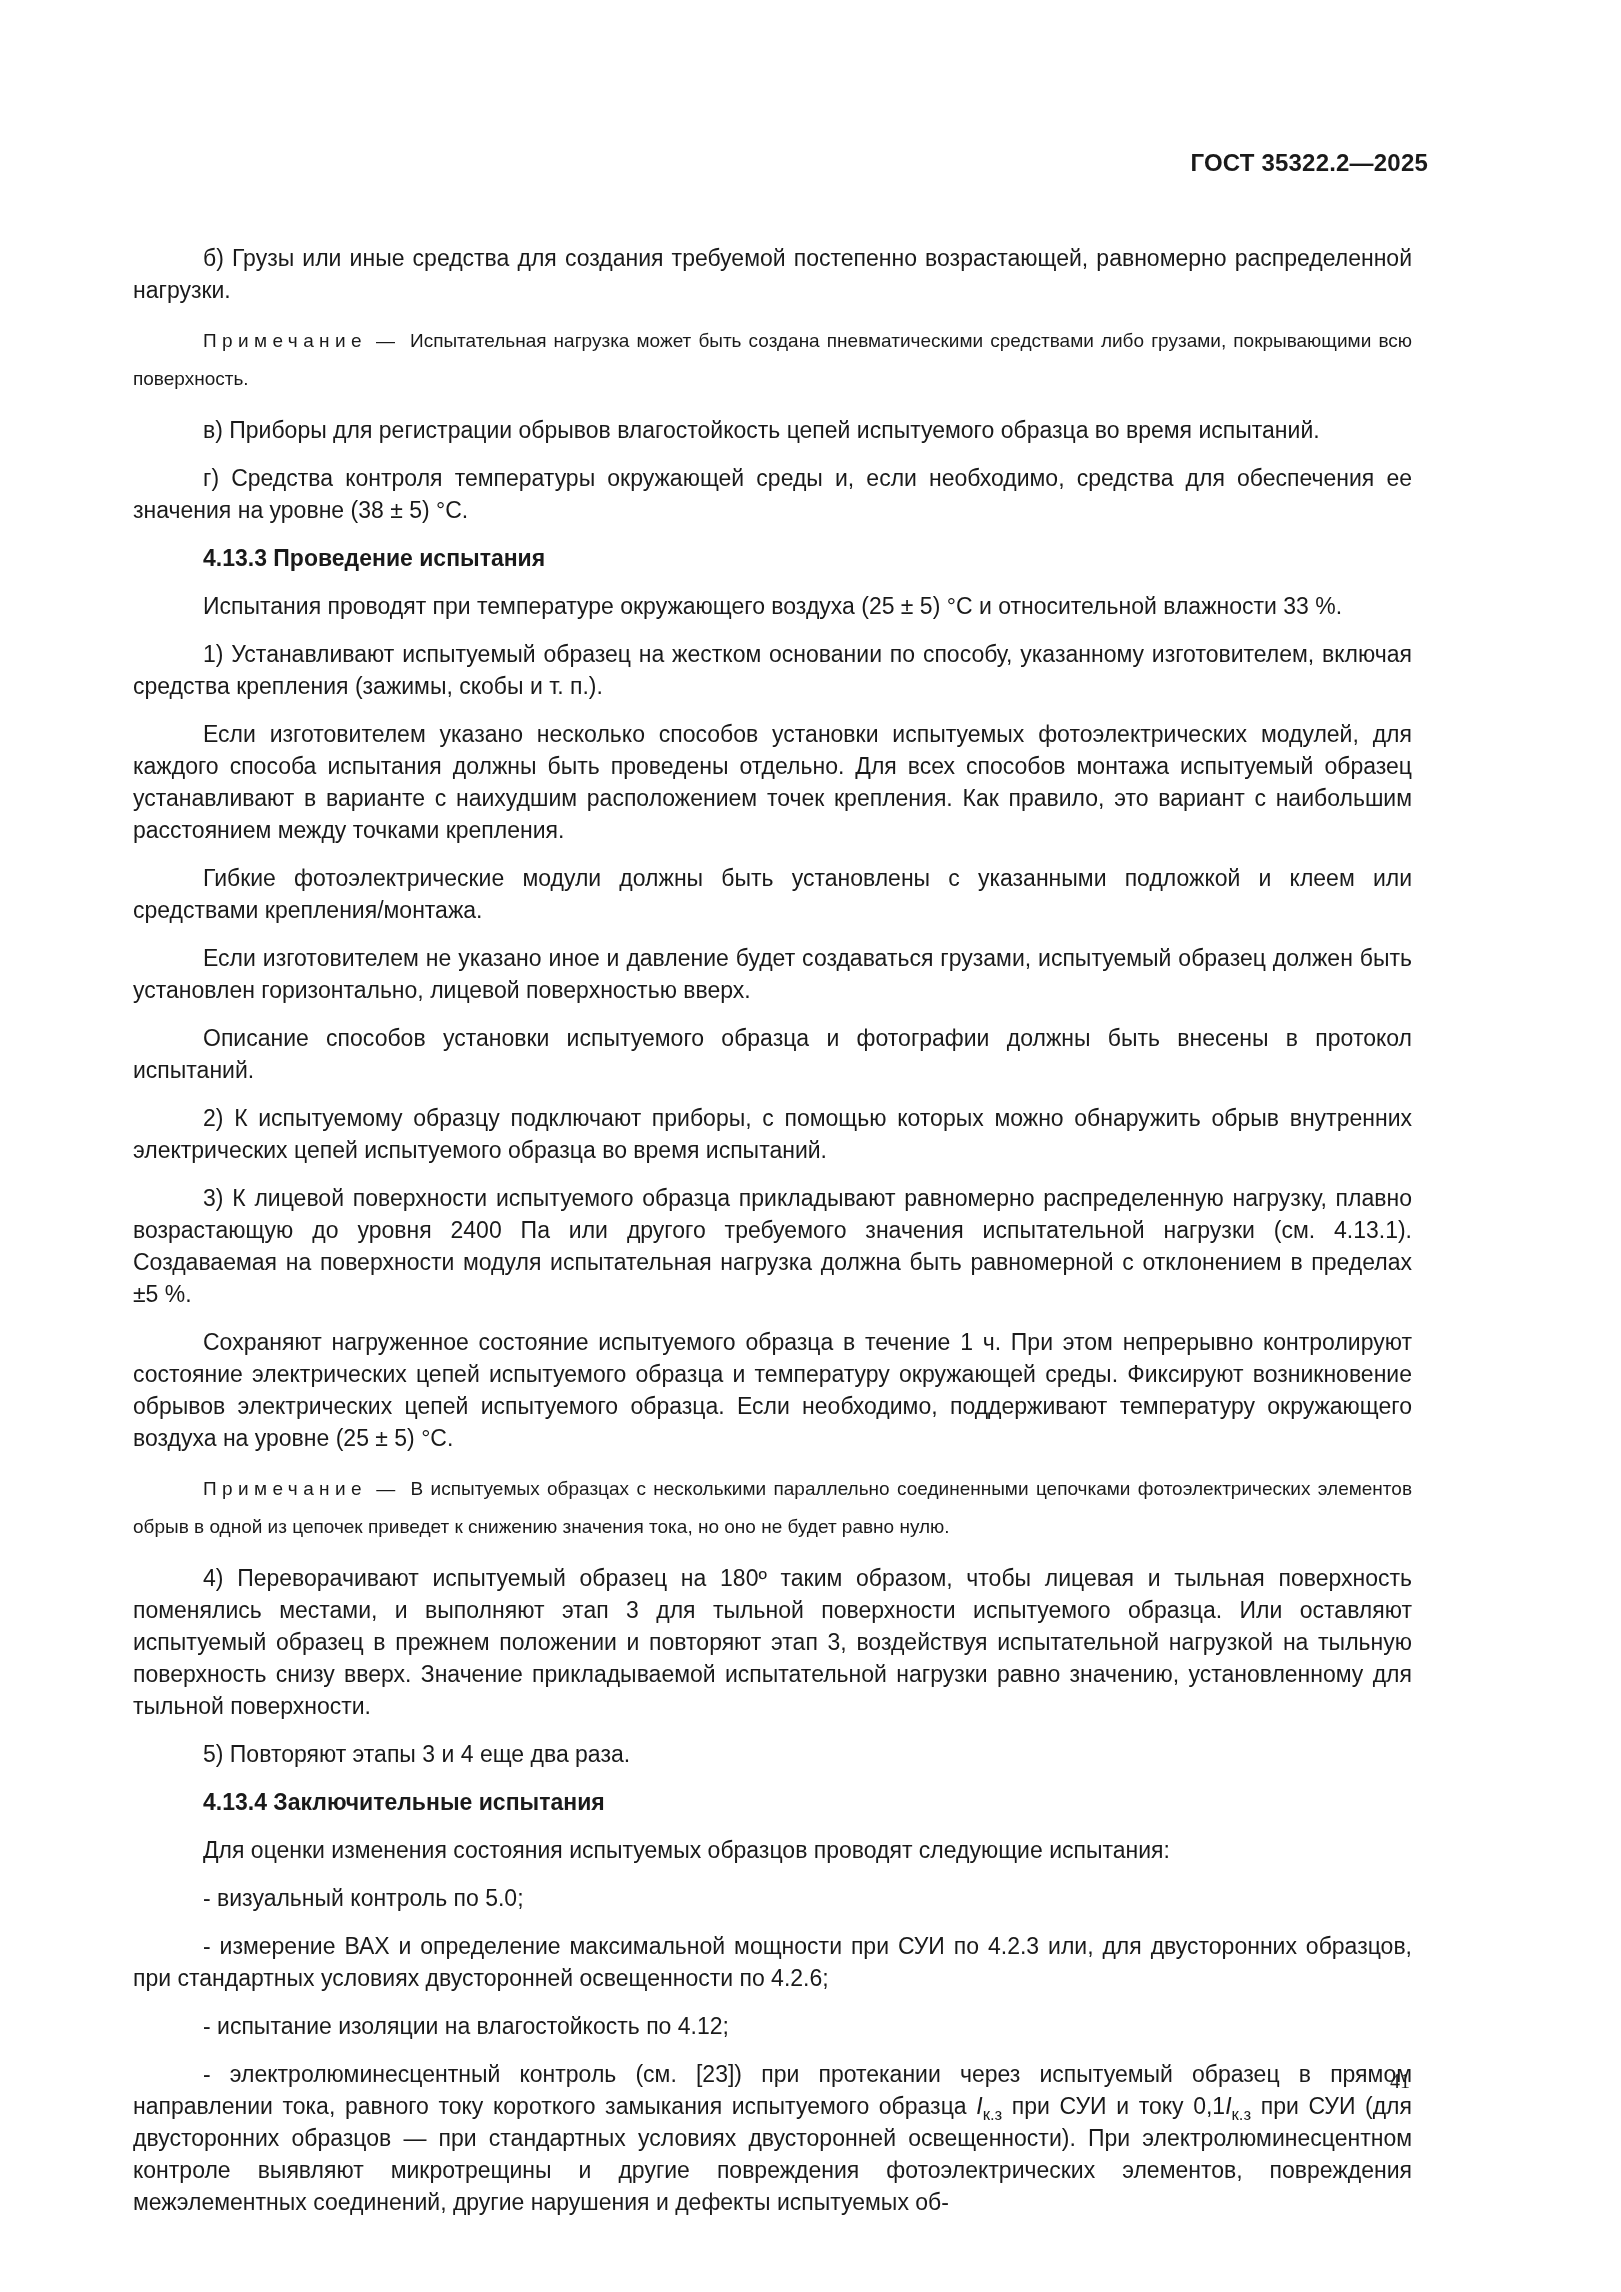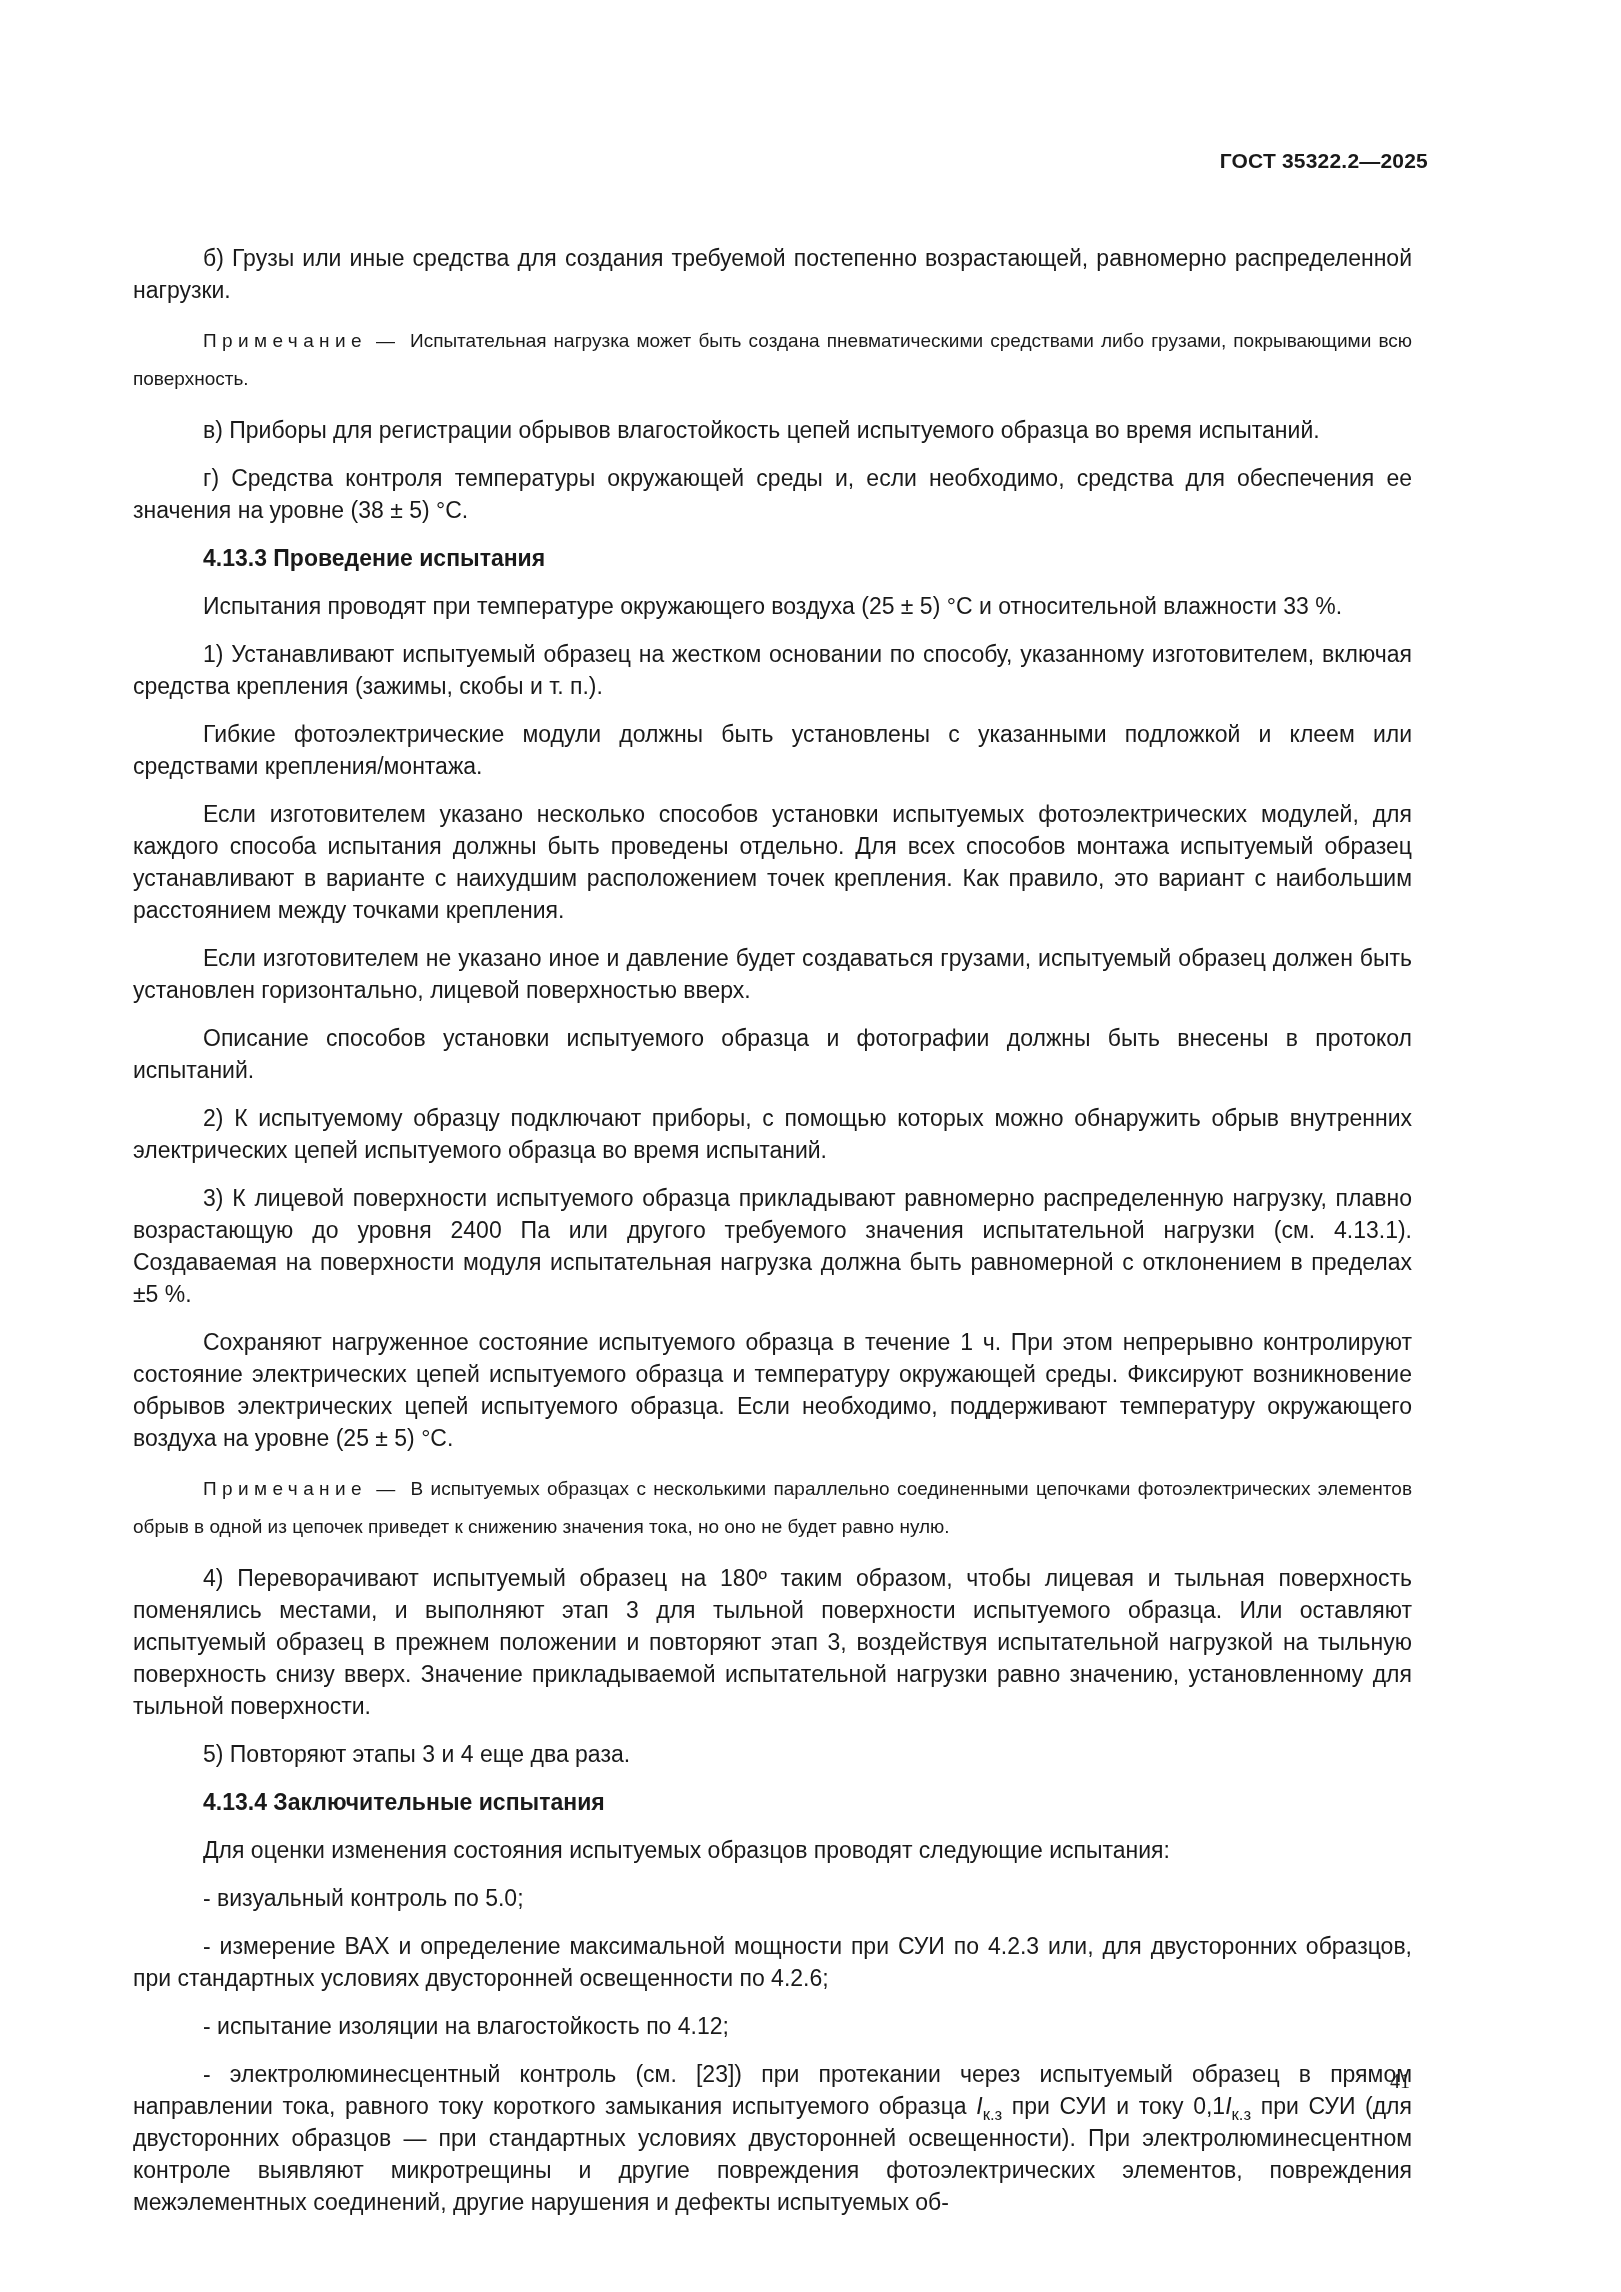--- a/index.html
+++ b/index.html
@@ -1,19 +1,19 @@
 <!DOCTYPE html>
 <html><head>
 <meta charset="utf-8">
 <style>
   html, body { margin: 0; padding: 0; background: #ffffff; }
   body { width: 1621px; height: 2293px; position: relative; overflow: hidden; color: #1a1a1a; }
   .page-header {
     position: absolute; top: 149px; right: 193px;
-    font-family: "Liberation Sans", sans-serif; font-weight: bold; font-size: 21px;
+    font-family: "Liberation Sans", sans-serif; font-weight: bold; font-size: 24px;
     letter-spacing: 0.2px;
   }
   .content {
     position: absolute; left: 117px; top: 226px; width: 1311px;
     font-family: "Liberation Sans", sans-serif; font-size: 23px; line-height: 32px;
     text-align: justify; hyphens: manual;
   }
   .content p { margin: 16px; text-indent: 70px; }
   .content p.heading { font-weight: bold; }
   .content p.note {
@@ -34,22 +34,22 @@
 <div class="page-header">ГОСТ 35322.2—2025</div>
 
 <div class="content">
   <p>б) Грузы или иные средства для создания требуемой постепенно возрастающей, равномерно рас­пределенной нагрузки.</p>
   <p class="note"><span class="note-label">Примечание</span><span class="note-dash"> — </span><span>Испытательная нагрузка может быть создана пневматическими средствами либо гру­зами, покрывающими всю поверхность.</span></p>
   <p>в) Приборы для регистрации обрывов влагостойкость цепей испытуемого образца во время ис­пытаний.</p>
   <p>г) Средства контроля температуры окружающей среды и, если необходимо, средства для обеспе­чения ее значения на уровне (38 ± 5) °С.</p>
   <p class="heading">4.13.3 Проведение испытания</p>
   <p>Испытания проводят при температуре окружающего воздуха (25 ± 5) °С и относительной влаж­ности 33 %.</p>
   <p>1) Устанавливают испытуемый образец на жестком основании по способу, указанному изготовите­лем, включая средства крепления (зажимы, скобы и т. п.).</p>
+  <p>Если изготовителем указано несколько способов установки испытуемых фотоэлектрических мо­дулей, для каждого способа испытания должны быть проведены отдельно. Для всех способов монтажа испытуемый образец устанавливают в варианте с наихудшим расположением точек крепления. Как правило, это вариант с наибольшим расстоянием между точками крепления.</p>
   <p>Гибкие фотоэлектрические модули должны быть установлены с указанными подложкой и клеем или средствами крепления/монтажа.</p>
-  <p>Если изготовителем указано несколько способов установки испытуемых фотоэлектрических мо­дулей, для каждого способа испытания должны быть проведены отдельно. Для всех способов монтажа испытуемый образец устанавливают в варианте с наихудшим расположением точек крепления. Как правило, это вариант с наибольшим расстоянием между точками крепления.</p>
   <p>Если изготовителем не указано иное и давление будет создаваться грузами, испытуемый образец должен быть установлен горизонтально, лицевой поверхностью вверх.</p>
   <p>Описание способов установки испытуемого образца и фотографии должны быть внесены в про­токол испытаний.</p>
   <p>2) К испытуемому образцу подключают приборы, с помощью которых можно обнаружить обрыв внутренних электрических цепей испытуемого образца во время испытаний.</p>
   <p>3) К лицевой поверхности испытуемого образца прикладывают равномерно распределенную на­грузку, плавно возрастающую до уровня 2400 Па или другого требуемого значения испытательной на­грузки (см. 4.13.1). Создаваемая на поверхности модуля испытательная нагрузка должна быть равно­мерной с отклонением в пределах ±5 %.</p>
   <p>Сохраняют нагруженное состояние испытуемого образца в течение 1 ч. При этом непрерывно контролируют состояние электрических цепей испытуемого образца и температуру окружающей среды. Фиксируют возникновение обрывов электрических цепей испытуемого образца. Если необходимо, под­держивают температуру окружающего воздуха на уровне (25 ± 5) °С.</p>
   <p class="note"><span class="note-label">Примечание</span><span class="note-dash"> — </span><span>В испытуемых образцах с несколькими параллельно соединенными цепочками фото­электрических элементов обрыв в одной из цепочек приведет к снижению значения тока, но оно не будет равно нулю.</span></p>
   <p>4) Переворачивают испытуемый образец на 180º таким образом, чтобы лицевая и тыльная по­верхность поменялись местами, и выполняют этап 3 для тыльной поверхности испытуемого образца. Или оставляют испытуемый образец в прежнем положении и повторяют этап 3, воздействуя испыта­тельной нагрузкой на тыльную поверхность снизу вверх. Значение прикладываемой испытательной нагрузки равно значению, установленному для тыльной поверхности.</p>
   <p>5) Повторяют этапы 3 и 4 еще два раза.</p>
   <p class="heading">4.13.4 Заключительные испытания</p>
   <p>Для оценки изменения состояния испытуемых образцов проводят следующие испытания:</p>

